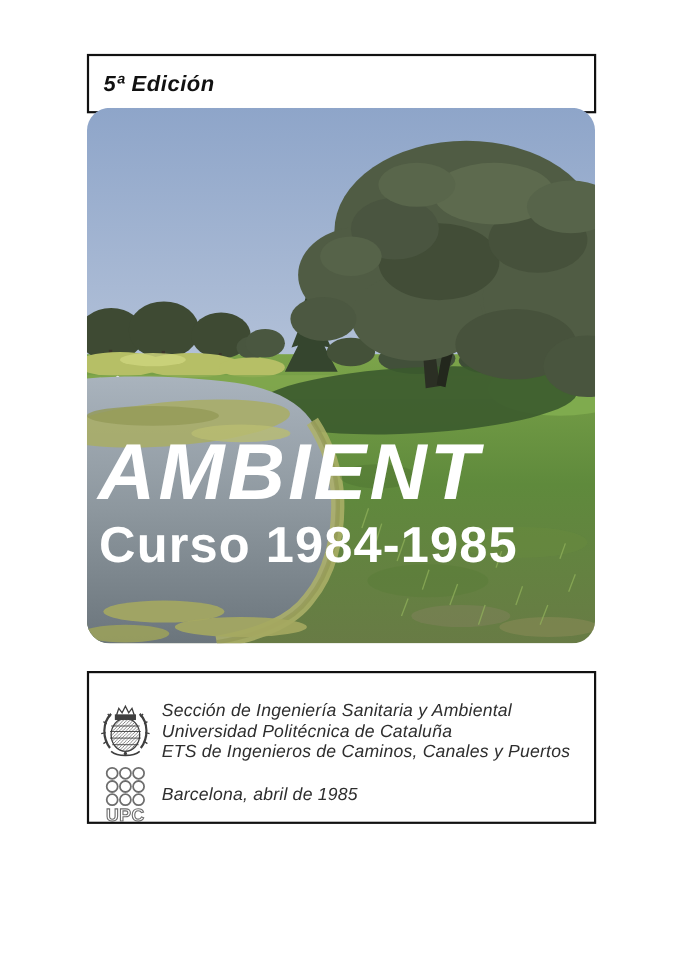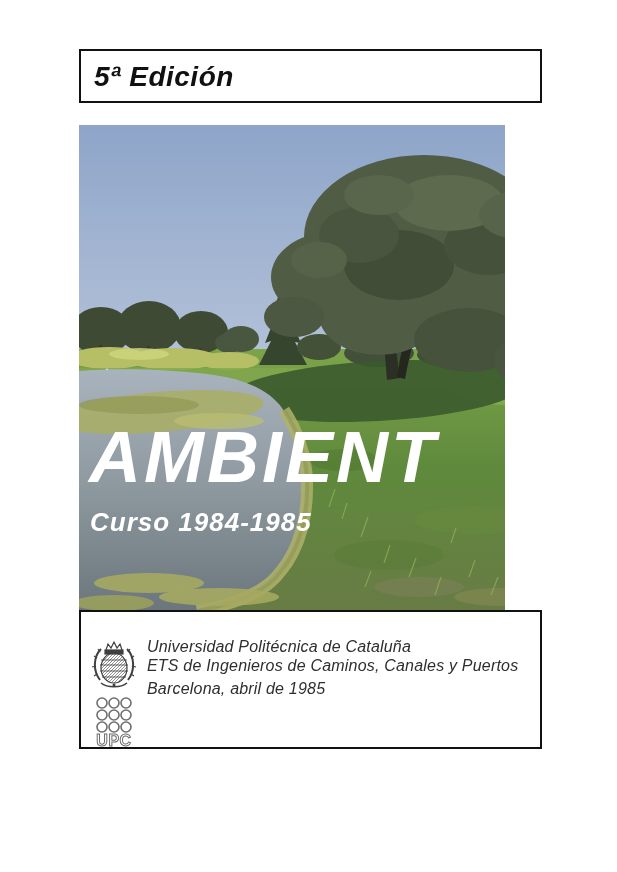--- a/index.html
+++ b/index.html
@@ -10,51 +10,52 @@
     font-family:"Liberation Sans",sans-serif;
     overflow:hidden;
   }
   
   .edition-box{
     position:absolute;left:79px;top:49px;width:463px;height:54px;
     border:2px solid var(--ink,#111);box-sizing:border-box;background:#fff;
   }
   .edition-box .edition-label{
     display:block;margin:6px 12px 0 13px;
-    font-size:28px;line-height:40px;font-weight:bold;font-style:italic;
+    font-size:20px;line-height:40px;font-weight:bold;font-style:italic;
     color:var(--ink,#111);letter-spacing:0.5px;
   }
   
   .photo{
-    position:absolute;left:79px;top:125px;width:426px;height:487px;margin:0;
+    position:absolute;left:79px;top:98px;width:462px;height:487px;margin:0;
     overflow:hidden;
+    border-radius:21px;
   }
   .photo svg.landscape{display:block;width:462px;height:487px;}
   .photo .overlay-title{
     position:absolute;left:10px;top:296px;
     font-size:72px;line-height:72px;font-weight:bold;font-style:italic;
     color:var(--overlay_white,#fff);letter-spacing:3px;white-space:nowrap;
   }
   .photo .overlay-subtitle{
     position:absolute;left:11px;top:379px;
-    font-size:26px;line-height:36px;font-weight:bold;font-style:italic;
+    font-size:46px;line-height:36px;font-weight:bold;
     color:var(--overlay_white,#fff);letter-spacing:1px;white-space:nowrap;
   }
   
   .footer-box{
     position:absolute;left:79px;top:610px;width:463px;height:139px;
     border:2px solid var(--ink,#111);box-sizing:border-box;background:#fff;
   }
   .logo{position:absolute;left:10px;top:28px;width:46px;height:112px;}
   .imprint-text{
     position:absolute;left:66px;top:26px;
     font-size:16px;line-height:18.5px;font-style:italic;
     color:var(--text_gray,#2e2e2e);letter-spacing:0.2px;white-space:nowrap;
   }
-  .imprint-text .place-date{margin-top:5px;}
+  .imprint-text .place-date{margin-top:20px;}
 </style>
 </head>
 <body>
 
 <div class="page">
 
   <div class="edition-box">
     <span class="edition-label">5ª Edición</span>
   </div>
 
@@ -214,19 +215,20 @@
           <circle cx="11" cy="87" r="5"></circle>
             <circle cx="23" cy="87" r="5"></circle>
             <circle cx="35" cy="87" r="5"></circle>
         </g>
 
         <text x="23" y="106" text-anchor="middle" font-family="'Liberation Sans',sans-serif" font-size="16" font-weight="bold" letter-spacing="0.5" fill="none" stroke="#6e6e6e" stroke-width="1">UPC</text>
       </svg>
     </div>
 
     <div class="imprint-text">
+      <div>Sección de Ingeniería Sanitaria y Ambiental</div>
       <div>Universidad Politécnica de Cataluña</div>
       <div>ETS de Ingenieros de Caminos, Canales y Puertos</div>
       <div class="place-date">Barcelona, abril de 1985</div>
     </div>
   </div>
 
 </div>
 
 </body></html>

